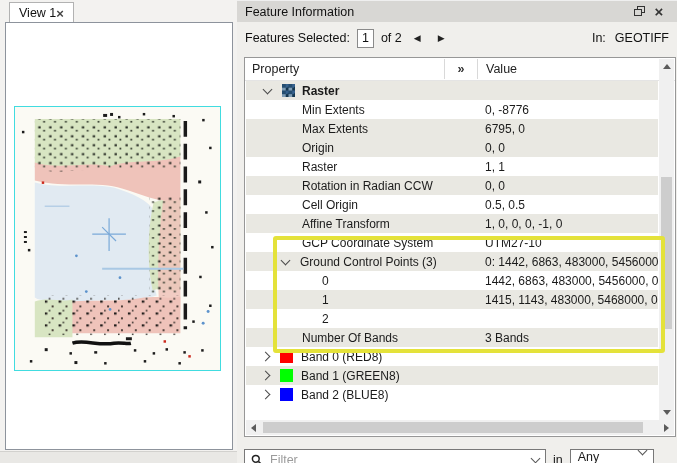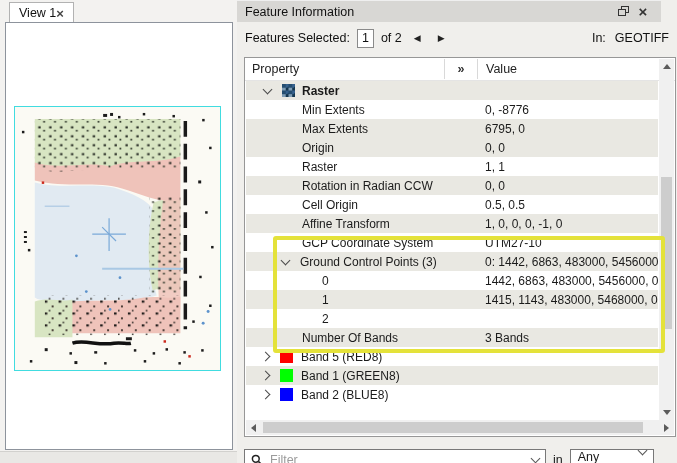--- a/index.html
+++ b/index.html
@@ -18,21 +18,21 @@
   .viewbox{position:absolute;left:5px;top:22px;width:228px;height:428px;box-sizing:border-box;
            background:#fff;border:1px solid #8d939c;}
   .map-sel{position:absolute;left:8px;top:83px;width:207px;height:265px;box-sizing:border-box;
            border:1px solid var(--cyan,#41dce0);}
   .map-sel svg{display:block;}
   .left-strip{position:absolute;left:0;right:0;bottom:0;height:11px;background:#e9e8e5;
               border-top:1px solid #d2d1ce;}
 
   
   .right-panel{position:absolute;left:237px;top:0;width:440px;height:463px;background:#f0efec;}
-  .titlebar{position:absolute;left:0;top:0;right:16px;height:22px;background:#d8d7d4;
+  .titlebar{position:absolute;left:0;top:0;right:0;height:22px;background:#d8d7d4;
             border-top:1px solid #efefef;box-sizing:border-box;
             display:flex;align-items:center;padding:0 8px;font-size:12.5px;color:#111;}
   .titlebar .sp{flex:1;}
   .tb-icon{display:flex;align-items:center;justify-content:center;width:20px;height:18px;color:#333;}
   .tb-close{font-size:15px;font-weight:bold;color:#333;}
   .toolbar{position:absolute;left:0;top:22px;right:0;height:32px;display:flex;align-items:center;
            padding:0 8px;gap:7px;font-size:12.5px;color:#111;}
   .sel-box{width:15px;height:17px;background:#fff;border:1px solid #8a8a8a;display:flex;
            align-items:center;justify-content:center;}
   .nav-arrow{font-size:9px;color:#222;padding:0 5px;}
@@ -335,21 +335,21 @@
               <span class="sp-ind" style="width: 56px;"></span>
               <span class="lab">Number Of Bands</span>
             </div>
             <div class="cell-val">3 Bands</div>
           </div>
           <div class="trow row-even">
             <div class="cell-prop">
               <span class="sp-ind" style="width: 16px;"></span>
               <span class="chev right"></span>
               <span class="chip" style="background: rgb(255, 0, 0);"></span>
-              <span class="lab">Band 5 (RED8)</span>
+              <span class="lab">Band 0 (RED8)</span>
             </div>
             <div class="cell-val"></div>
           </div>
           <div class="trow row-odd">
             <div class="cell-prop">
               <span class="sp-ind" style="width: 16px;"></span>
               <span class="chev right"></span>
               <span class="chip" style="background: rgb(0, 255, 0);"></span>
               <span class="lab">Band 1 (GREEN8)</span>
             </div>

